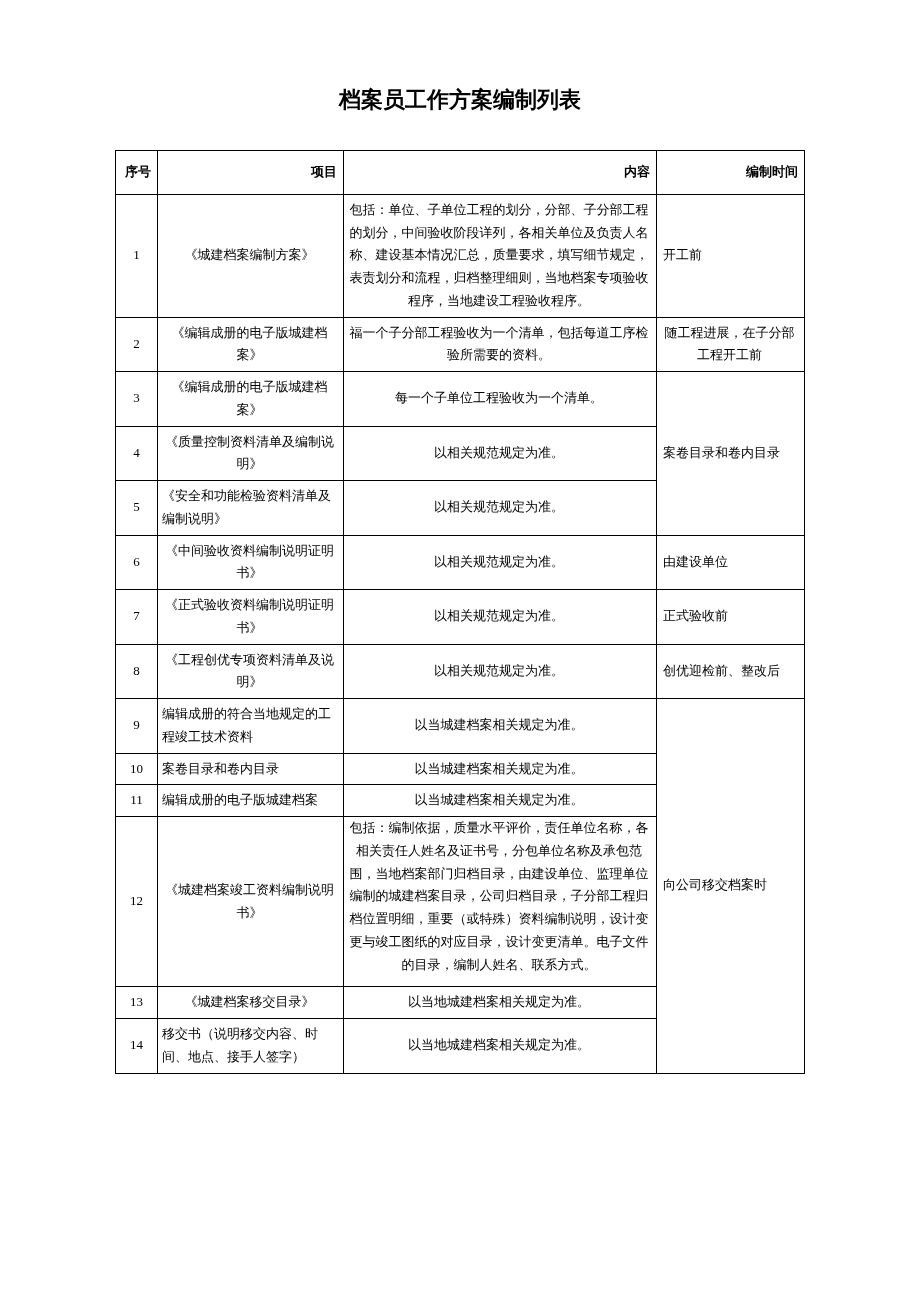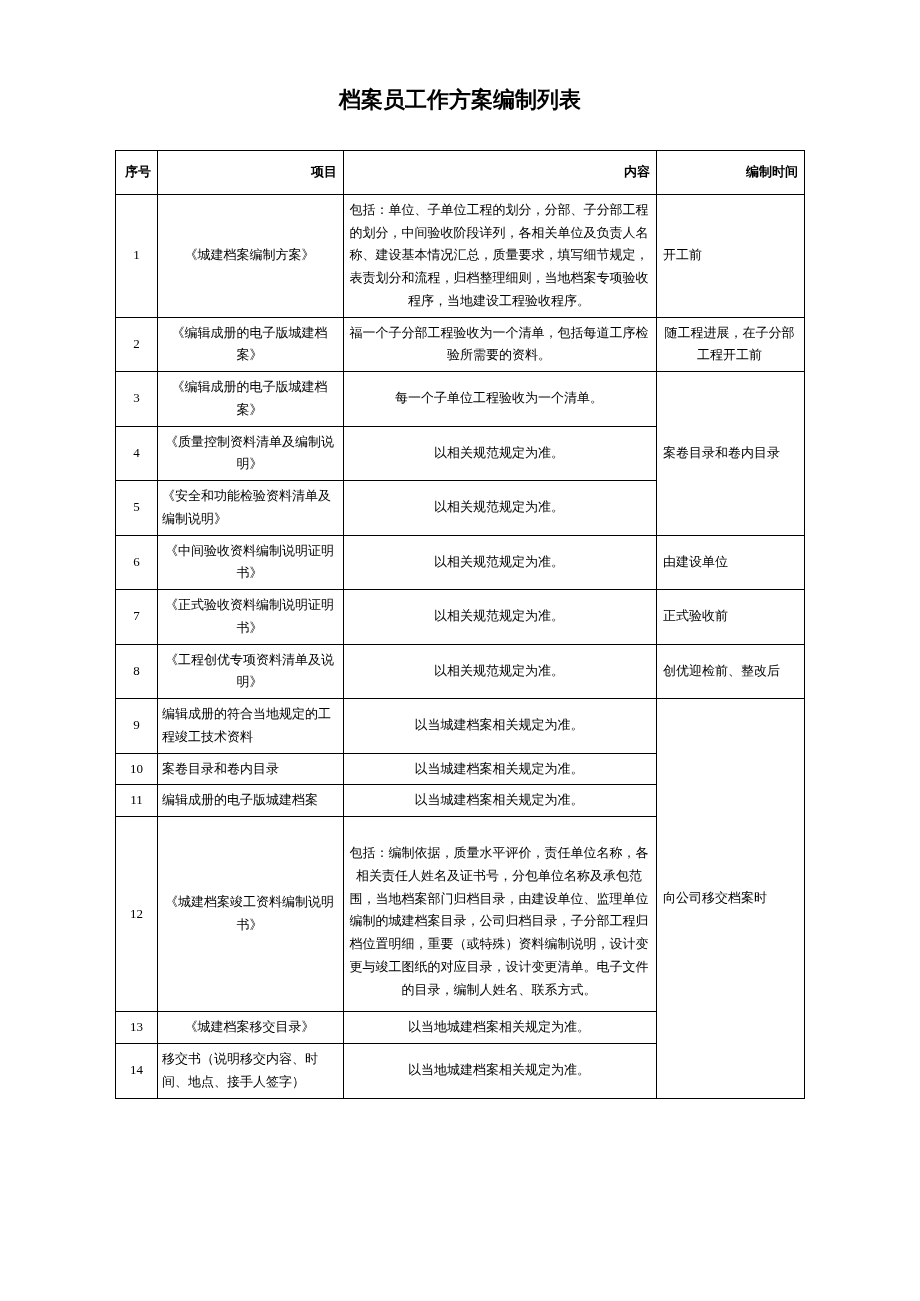--- a/index.html
+++ b/index.html
@@ -57,21 +57,21 @@
     }
     .col-time {
       text-align: left;
       width: 148px;
     }
     .col-time.left {
       text-align: center;
       padding-left: 4px;
     }
     .tall {
-      padding-top: 25px;
+      padding-top: 0;
       padding-bottom: 10px;
     }
   </style>
 </head>
 <body>
 
 <h1 class="title">档案员工作方案编制列表</h1>
 
 <table>
   <thead>

